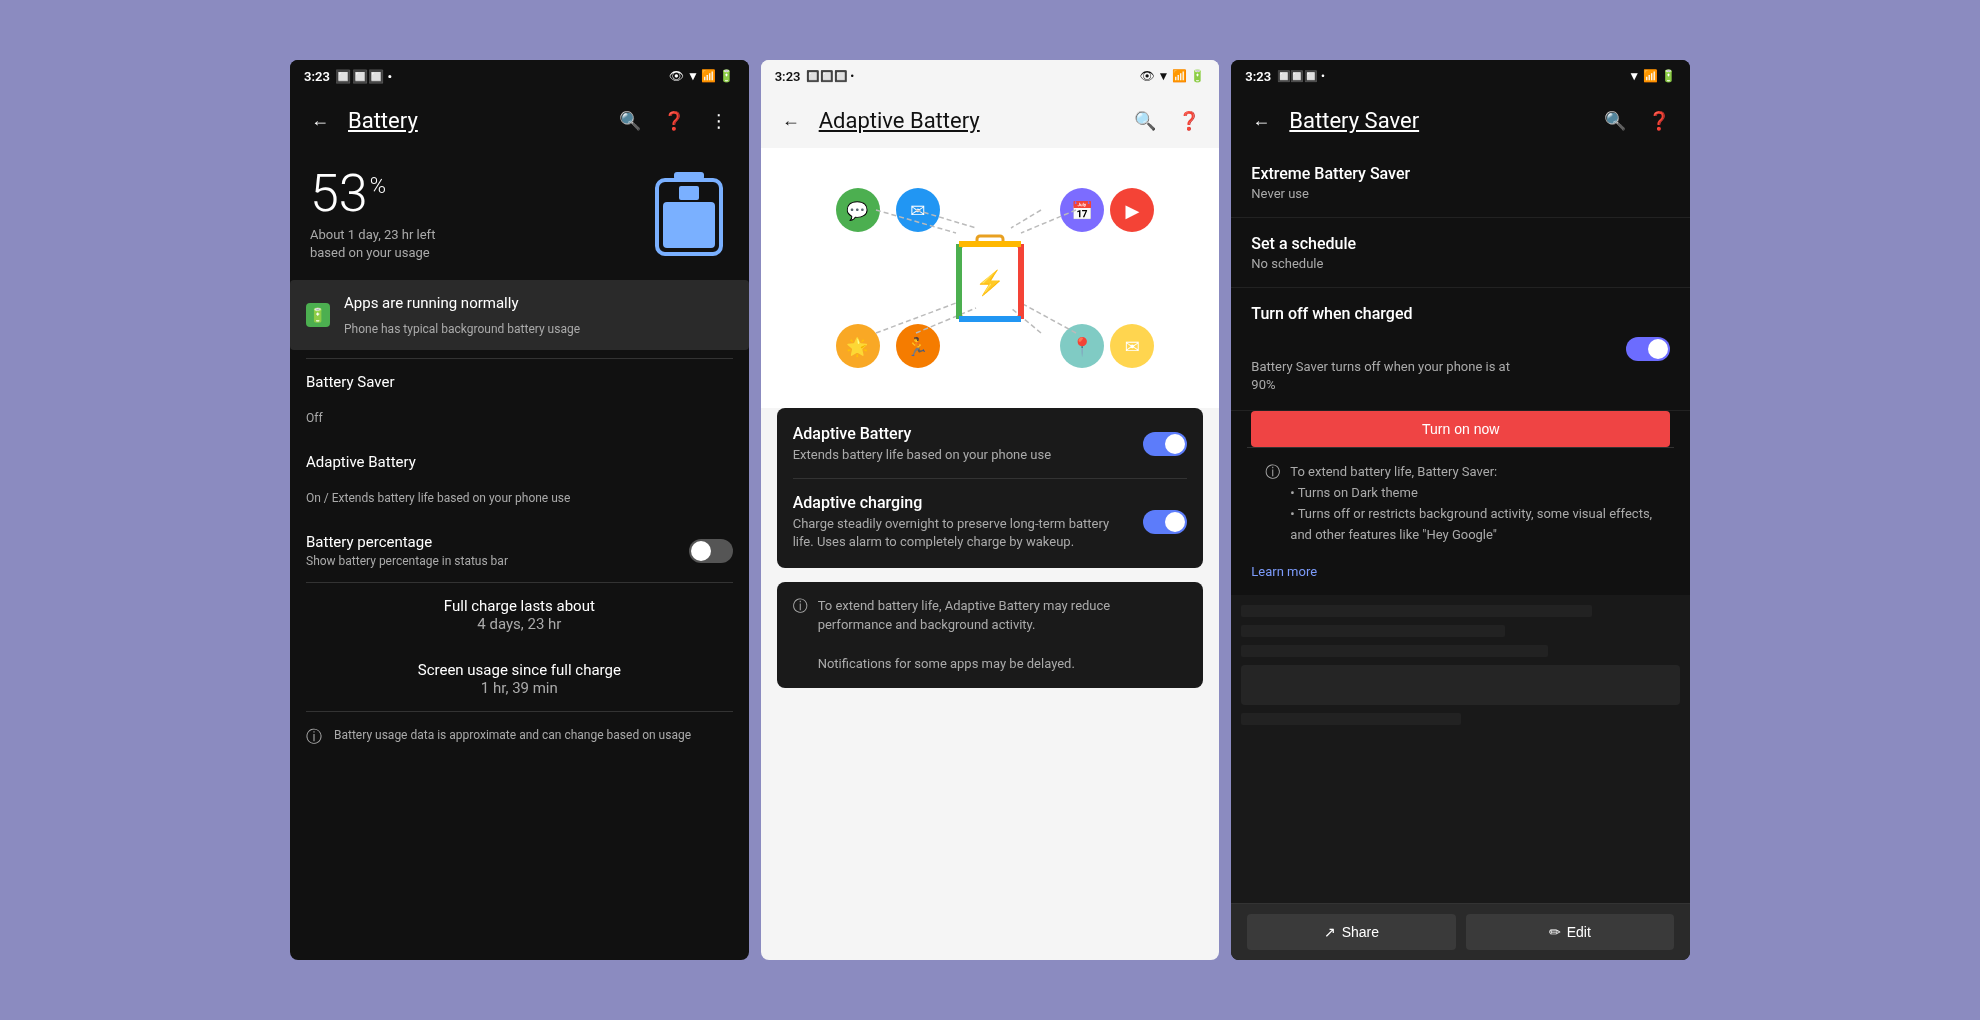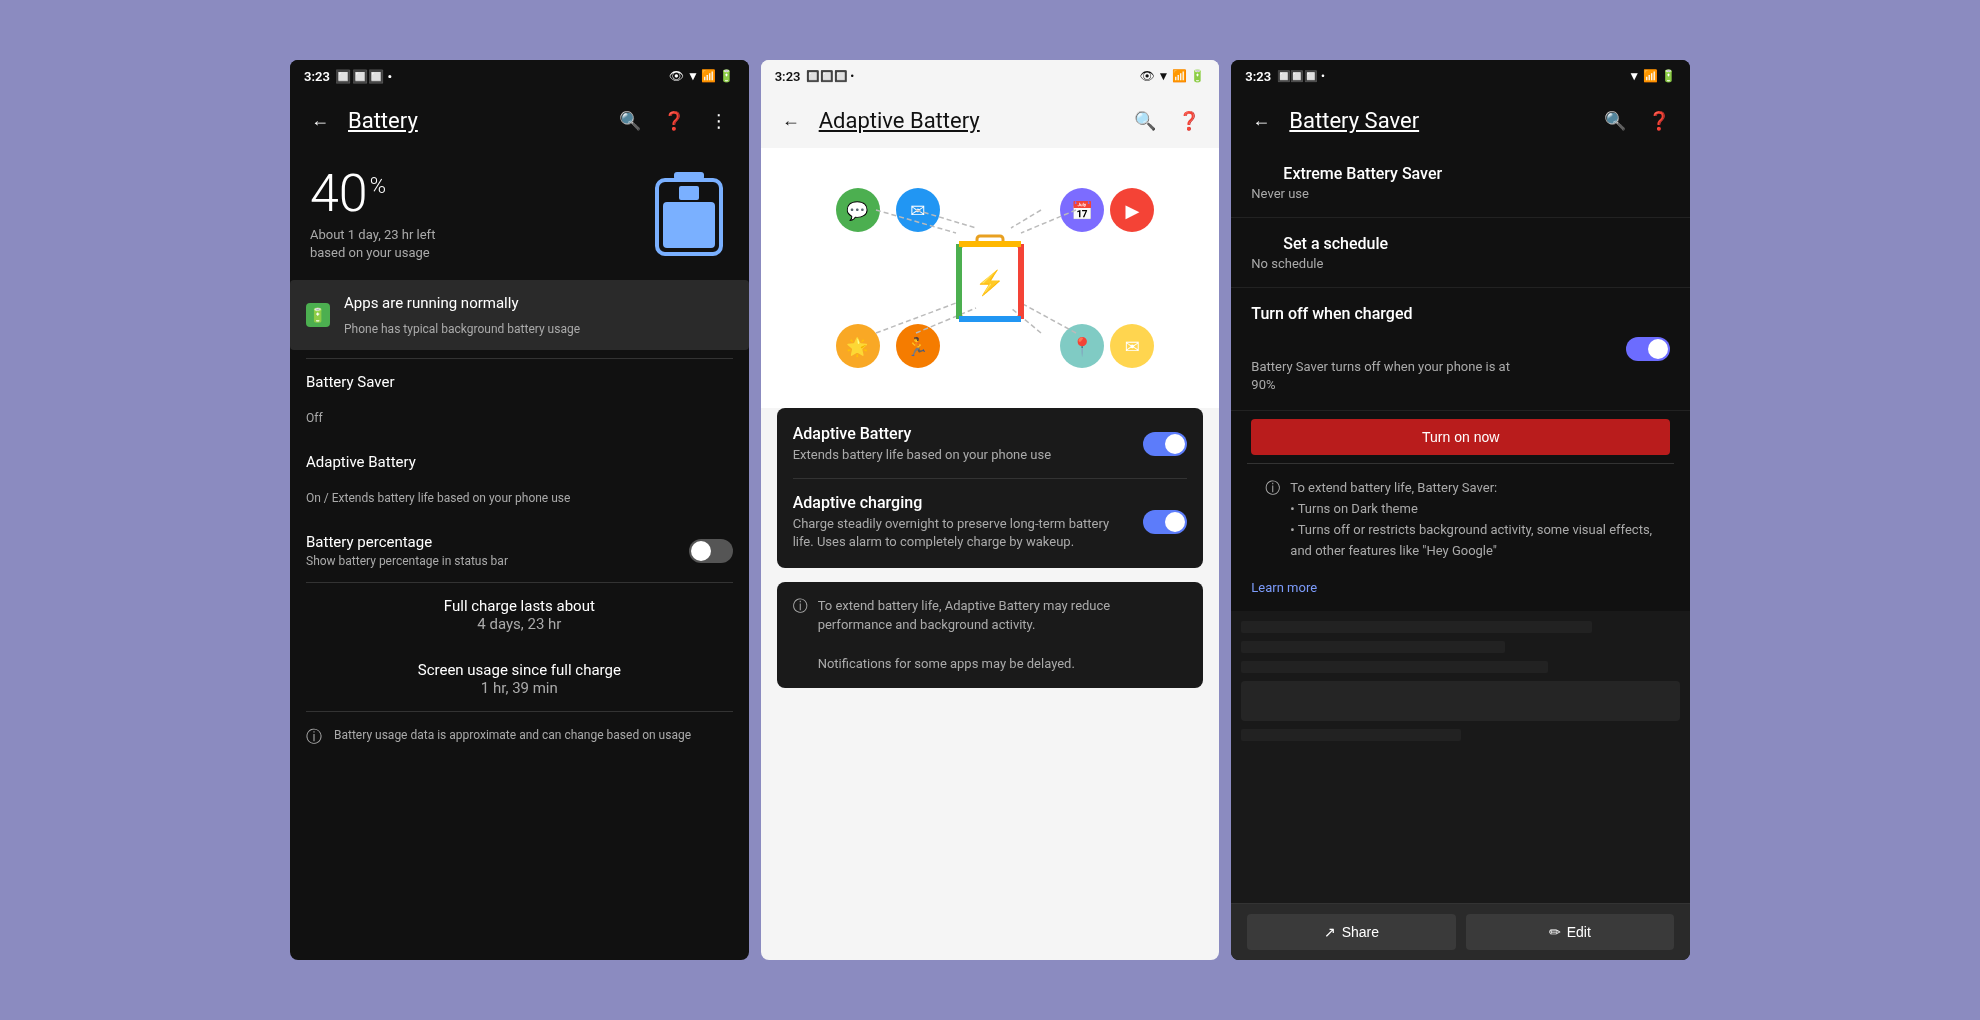--- a/index.html
+++ b/index.html
@@ -293,42 +293,42 @@
     .middle-info {
       padding: 14px 16px;
       background: #1a1a1a;
       margin: 0 16px;
       border-radius: 8px;
     }
     .middle-info-row { display: flex; align-items: flex-start; gap: 10px; }
     .middle-info-icon { color: #aaa; font-size: 15px; margin-top: 1px; }
     .middle-info-text { font-size: 13px; color: #aaa; line-height: 1.5; }
     .right-item { padding: 16px 20px; border-bottom: 1px solid #222; }
-    .right-item .title { font-size: 16px; color: #fff; font-weight: 500; margin-bottom: 3px; margin-left: 32px; }
+    .right-item .title { font-size: 16px; color: #fff; font-weight: 500; margin-bottom: 3px; }
     .right-item .sub { font-size: 13px; color: #aaa; }
 
     .right-item-row {
       display: flex;
       align-items: center;
       justify-content: space-between;
       padding: 16px 20px;
       border-bottom: 1px solid #222;
     }
     .right-item-row .left .title { font-size: 16px; color: #fff; font-weight: 500; margin-bottom: 3px; }
     .right-item-row .left .sub { font-size: 13px; color: #aaa; line-height: 1.4; max-width: 260px; margin-top: 35px; }
 
     .turn-on-btn {
-      background: #b91c1c;
+      background: #ef4444;
       color: #fff;
       border: none;
       border-radius: 4px;
       padding: 10px 20px;
       font-size: 14px;
       cursor: pointer;
-      margin: 8px 20px;
+      margin: 0 20px;
       display: block;
     }
 
     .right-info-box {
       margin: 0 20px;
       padding: 14px;
       display: flex;
       align-items: flex-start;
       gap: 10px;
     }
@@ -381,21 +381,21 @@
       <div class="toolbar-icon">←</div>
       <div class="toolbar-title">Battery</div>
       <div class="toolbar-icon">🔍</div>
       <div class="toolbar-icon">❓</div>
       <div class="toolbar-icon">⋮</div>
     </div>
 
     <div class="battery-main">
       <div>
         <div class="battery-percent">
-          <span>40</span><sup>%</sup>
+          <span>53</span><sup>%</sup>
         </div>
         <div class="battery-sub">
           About 1 day, 23 hr left<br>based on your usage
         </div>
       </div>
       <div class="battery-icon-container">
         <svg class="battery-icon-svg" viewBox="0 0 80 90">
           <rect x="25" y="4" width="30" height="8" rx="3" fill="#7ab0ff"></rect>
           <rect x="8" y="12" width="64" height="74" rx="8" fill="none" stroke="#7ab0ff" stroke-width="4"></rect>
           <rect x="14" y="34" width="52" height="46" rx="4" fill="#7ab0ff"></rect>

